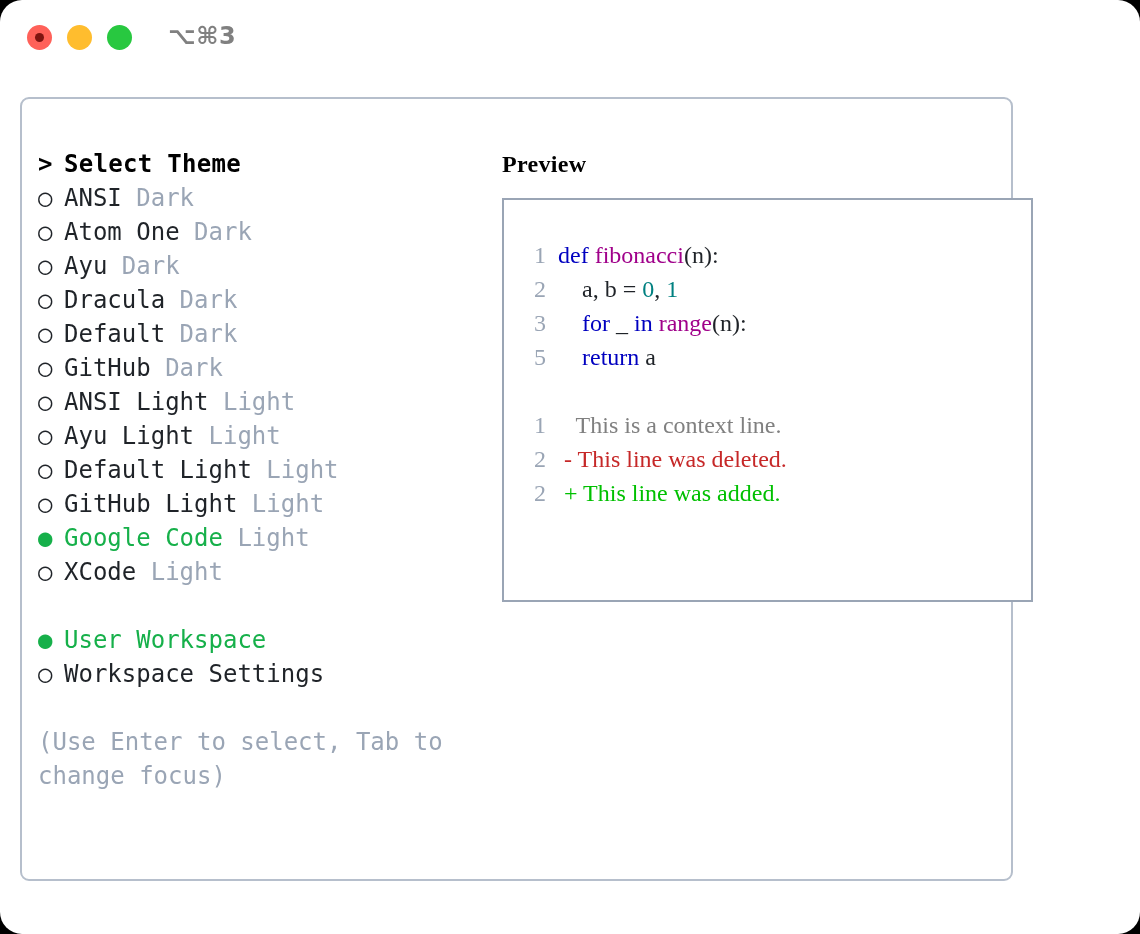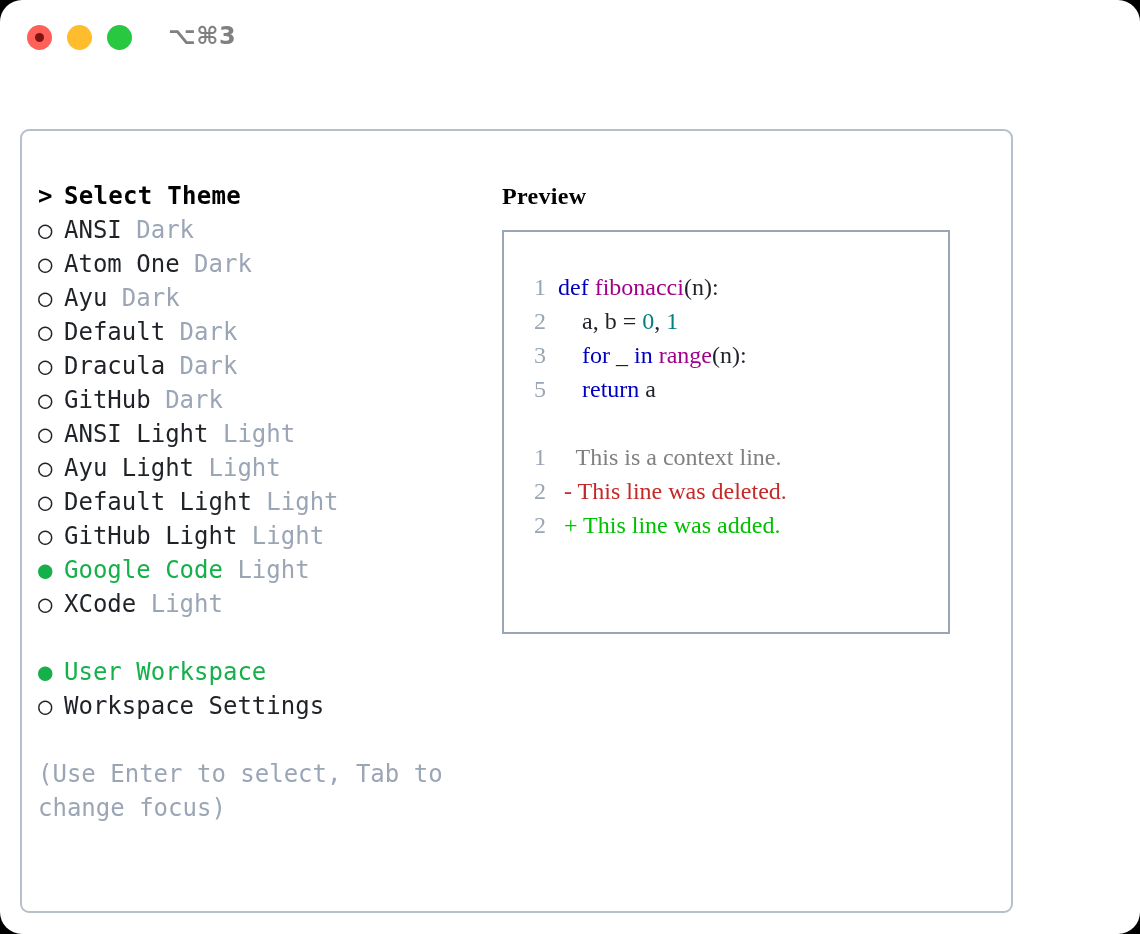--- a/index.html
+++ b/index.html
@@ -77,21 +77,20 @@
   #panel {
     position: absolute;
     left: 20px;
     top: 97px;
     width: 993px;
     height: 784px;
     border: 2px solid #b6bfcc;
     border-radius: 9px;
     background: #ffffff;
     box-sizing: border-box;
-    margin-top: 32px;
   }
 
   #columns {
     position: absolute;
     left: 0; top: 0;
     width: 100%; height: 100%;
   }
 
   
   #left-col {
@@ -148,21 +147,21 @@
   }
   #preview-title {
     font-size: 24px;
     line-height: 34px;
     font-weight: 700;
     color: #000000;
     letter-spacing: 0.3px;
   }
   #preview-box {
     margin-top: 17px;
-    width: 448px;
+    width: 531px;
     height: 404px;
     border: 2px solid #9aa5b5;
     background: #ffffff;
     box-sizing: border-box;
     position: relative;
   }
   #code {
     position: absolute;
     left: 16px;
     top: 38px;
@@ -206,22 +205,22 @@
     <div id="columns">
 
       <div id="left-col">
 
         <div class="row header"><span class="marker caret">&gt;</span><span>Select Theme</span></div>
 
         <div id="theme-list">
             <div class="row"><span class="marker unsel">○</span><span class="label">ANSI</span><span class="variant"> Dark</span></div>
             <div class="row"><span class="marker unsel">○</span><span class="label">Atom One</span><span class="variant"> Dark</span></div>
             <div class="row"><span class="marker unsel">○</span><span class="label">Ayu</span><span class="variant"> Dark</span></div>
+            <div class="row"><span class="marker unsel">○</span><span class="label">Dracula</span><span class="variant"> Dark</span></div>
             <div class="row"><span class="marker unsel">○</span><span class="label">Default</span><span class="variant"> Dark</span></div>
-            <div class="row"><span class="marker unsel">○</span><span class="label">Dracula</span><span class="variant"> Dark</span></div>
             <div class="row"><span class="marker unsel">○</span><span class="label">GitHub</span><span class="variant"> Dark</span></div>
             <div class="row"><span class="marker unsel">○</span><span class="label">ANSI Light</span><span class="variant"> Light</span></div>
             <div class="row"><span class="marker unsel">○</span><span class="label">Ayu Light</span><span class="variant"> Light</span></div>
             <div class="row"><span class="marker unsel">○</span><span class="label">Default Light</span><span class="variant"> Light</span></div>
             <div class="row"><span class="marker unsel">○</span><span class="label">GitHub Light</span><span class="variant"> Light</span></div>
             <div class="row"><span class="marker sel">●</span><span class="label selected">Google Code</span><span class="variant"> Light</span></div>
             <div class="row"><span class="marker unsel">○</span><span class="label">XCode</span><span class="variant"> Light</span></div>
           </div>
 
         <div class="spacer-row"></div>

